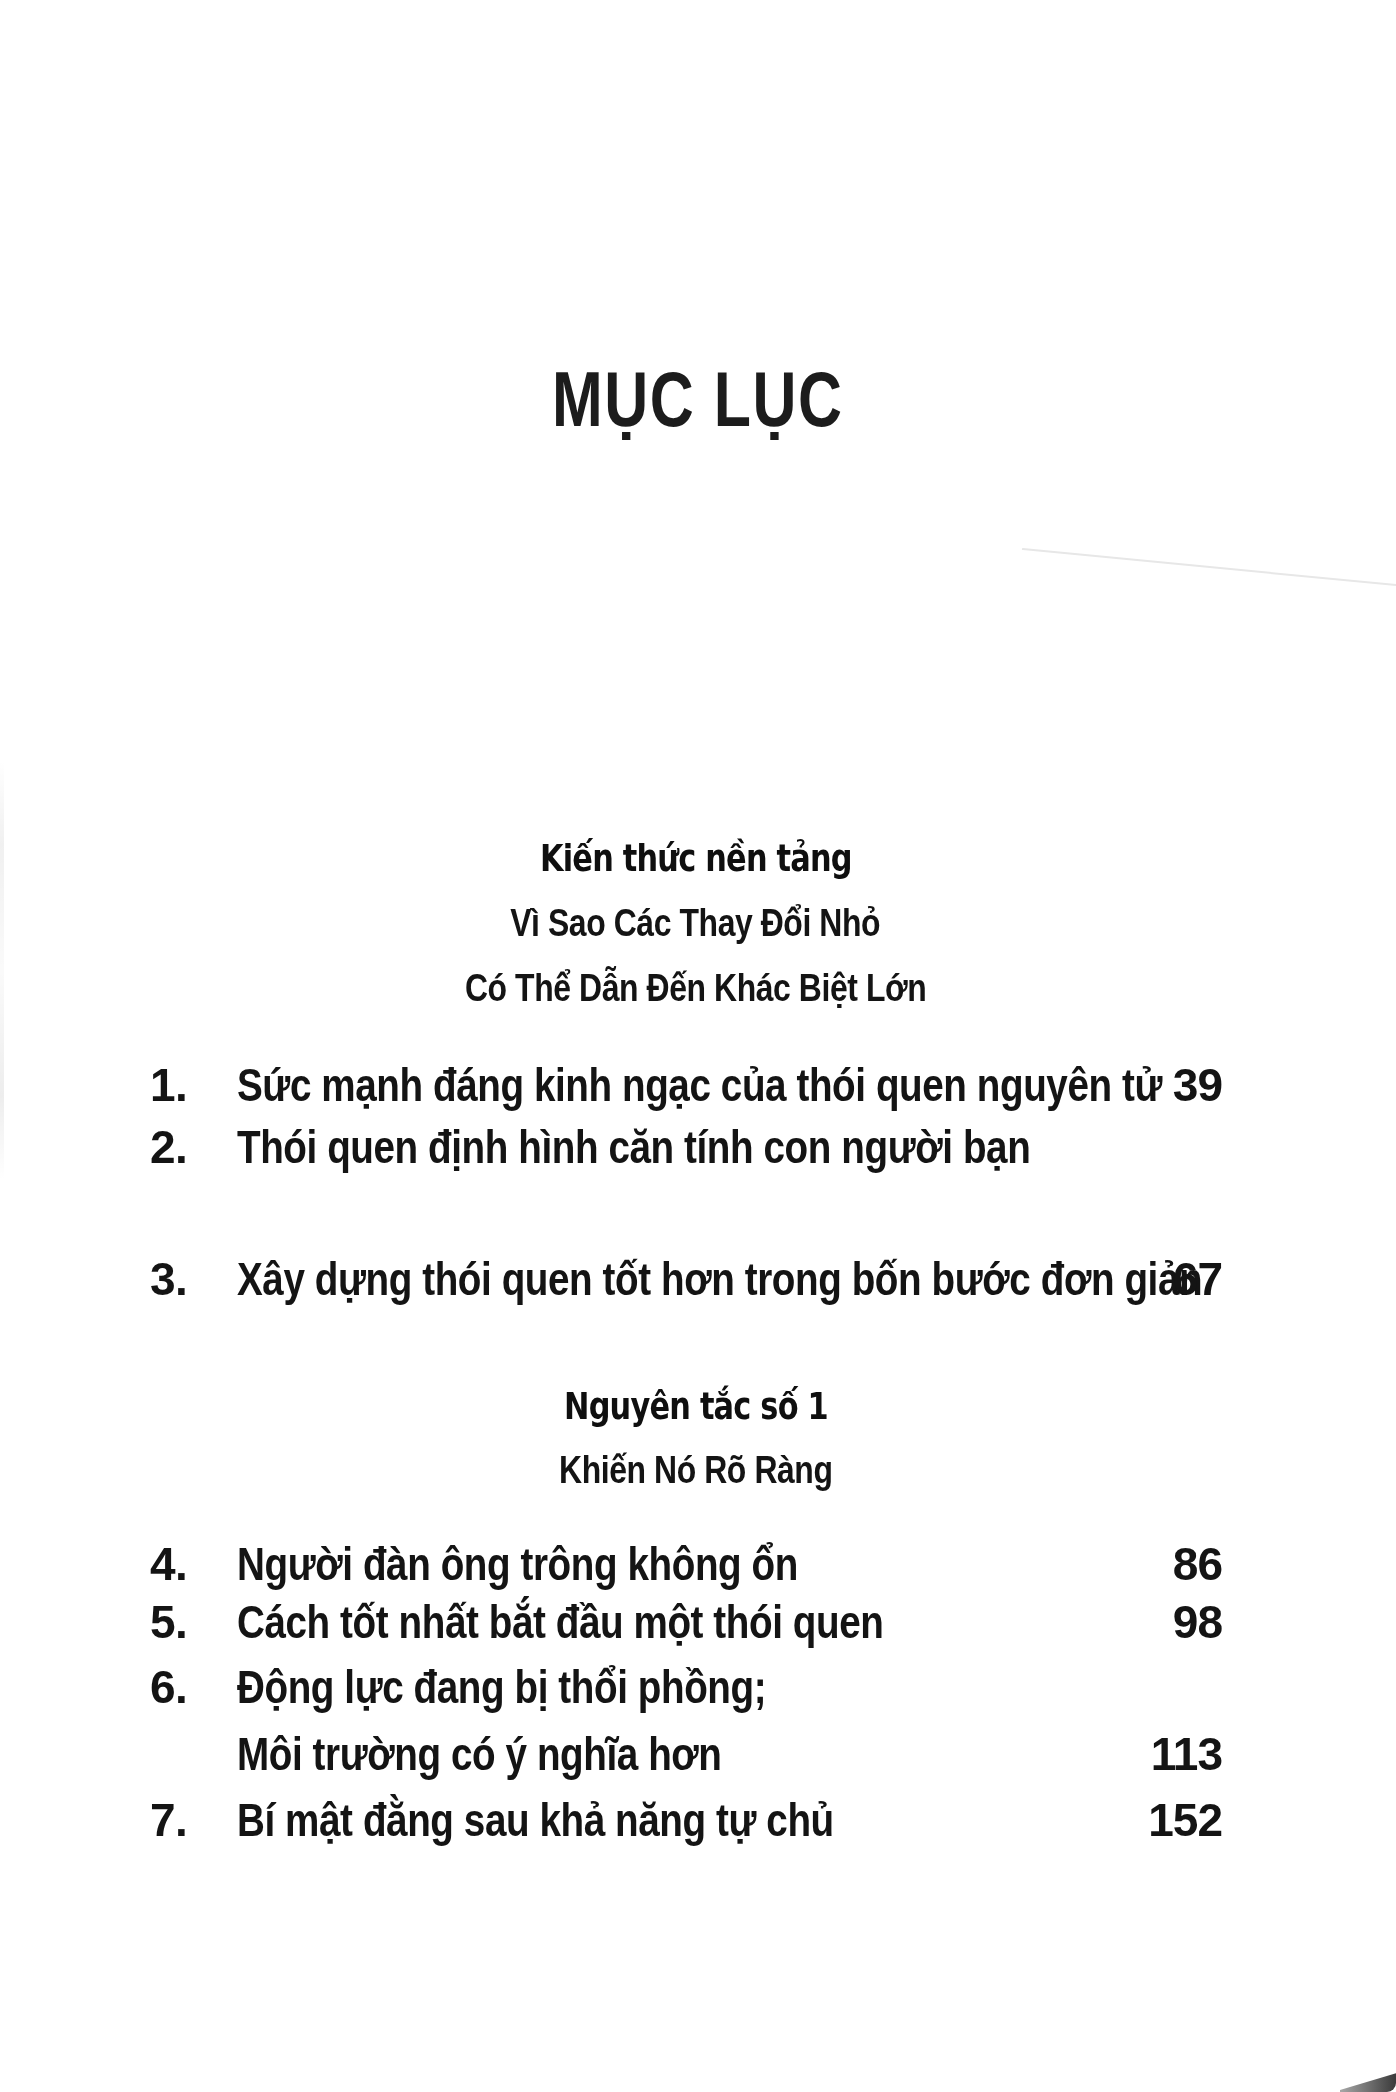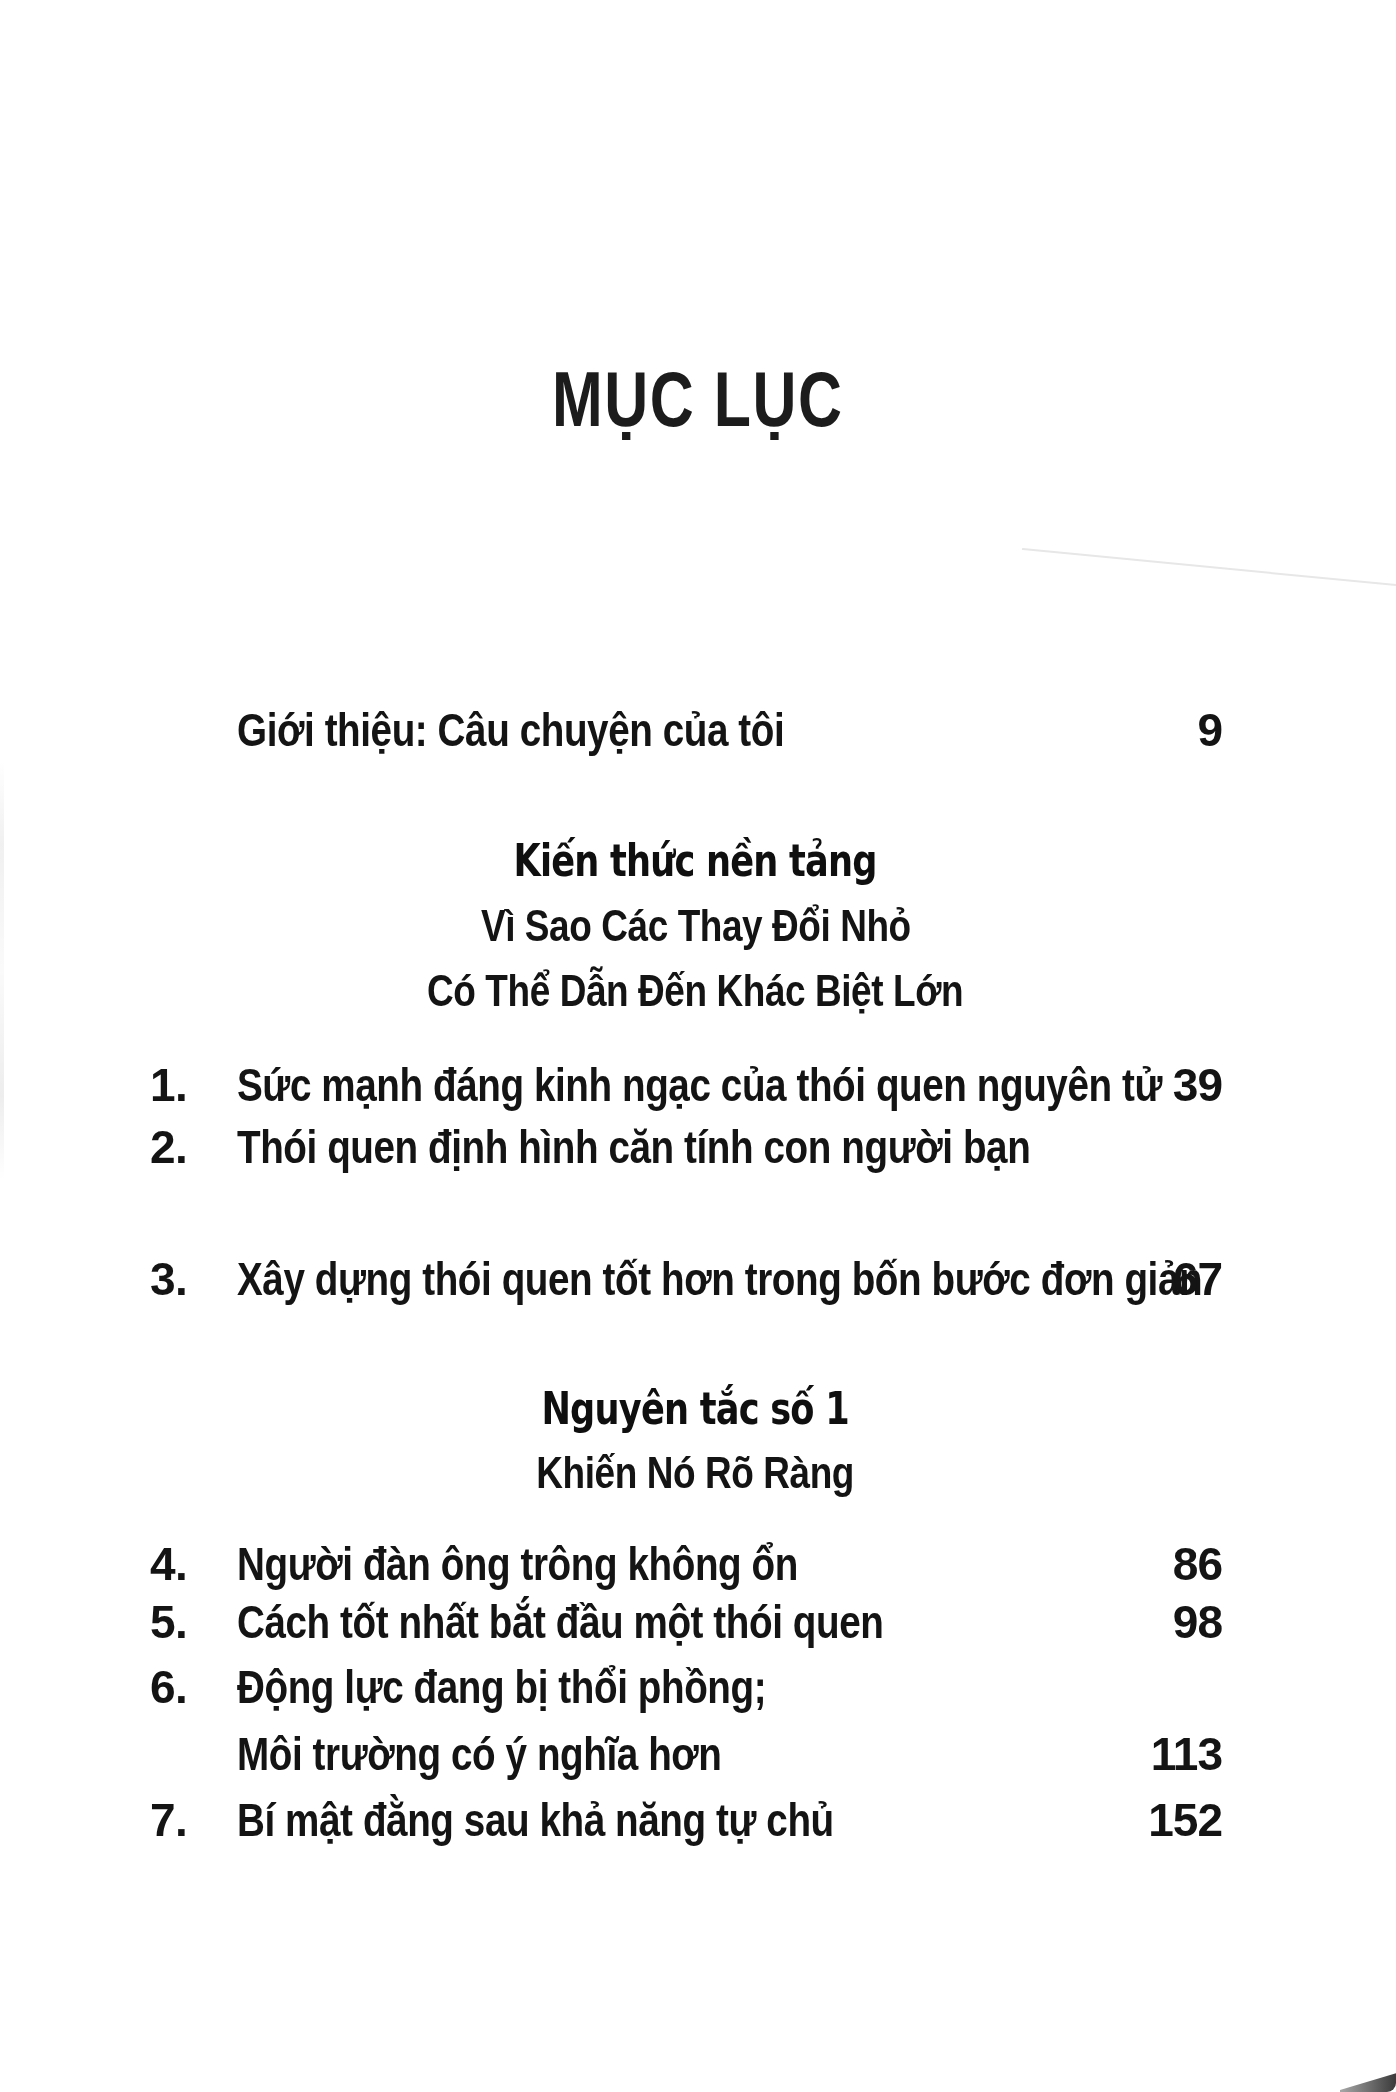--- a/index.html
+++ b/index.html
@@ -25,21 +25,21 @@
   }
   .row .num{position:absolute;left:0;top:0;letter-spacing:-0.5px;}
   .row .txt{
     position:absolute;left:87px;top:0;white-space:nowrap;
     letter-spacing:-0.5px;
     transform:scaleX(0.84);transform-origin:0 50%;
   }
   .row .pg{position:absolute;right:0;top:0;letter-spacing:-1px;}
   .center-line{
     position:absolute;left:0;right:5px;text-align:center;
-    font-size:44px;font-weight:700;line-height:1;color:#141414;
+    font-size:38px;font-weight:700;line-height:1;color:#141414;
   }
   .center-line .sq{
     display:inline-block;white-space:nowrap;letter-spacing:-0.5px;
     transform:scaleX(0.84);transform-origin:50% 50%;
   }
   .principle{font-family:"DejaVu Sans",sans-serif;color:#0f0f0f;}
   .principle .sq{transform:scaleX(0.80);letter-spacing:-1px;}
   
   .artifact-line-topright{
     position:absolute;left:1022px;top:548px;width:378px;height:2px;
@@ -56,24 +56,20 @@
     background:linear-gradient(to bottom,rgba(0,0,0,0) 0%,rgba(0,0,0,0.06) 20%,rgba(0,0,0,0.02) 50%,rgba(0,0,0,0.07) 80%,rgba(0,0,0,0) 100%);
   }
 </style>
 </head>
 <body>
 
 <div class="page">
 
   <h1 class="title"><span class="sq">MỤC LỤC</span></h1>
 
-  <div class="row" style="top:707px">
-    <span class="txt">Giới thiệu: Câu chuyện của tôi</span>
-    <span class="pg">9</span>
-  </div>
 
   <div class="center-line principle" style="top:839px"><span class="sq">Kiến thức nền tảng</span></div>
   <div class="center-line" style="top:969px"><span class="sq">Có Thể Dẫn Đến Khác Biệt Lớn</span></div>
   <div class="center-line" style="top:904px"><span class="sq">Vì Sao Các Thay Đổi Nhỏ</span></div>
 
   <div class="row" style="top:1062px">
     <span class="num">1.</span>
     <span class="txt">Sức mạnh đáng kinh ngạc của thói quen nguyên tử</span>
     <span class="pg">39</span>
   </div>

